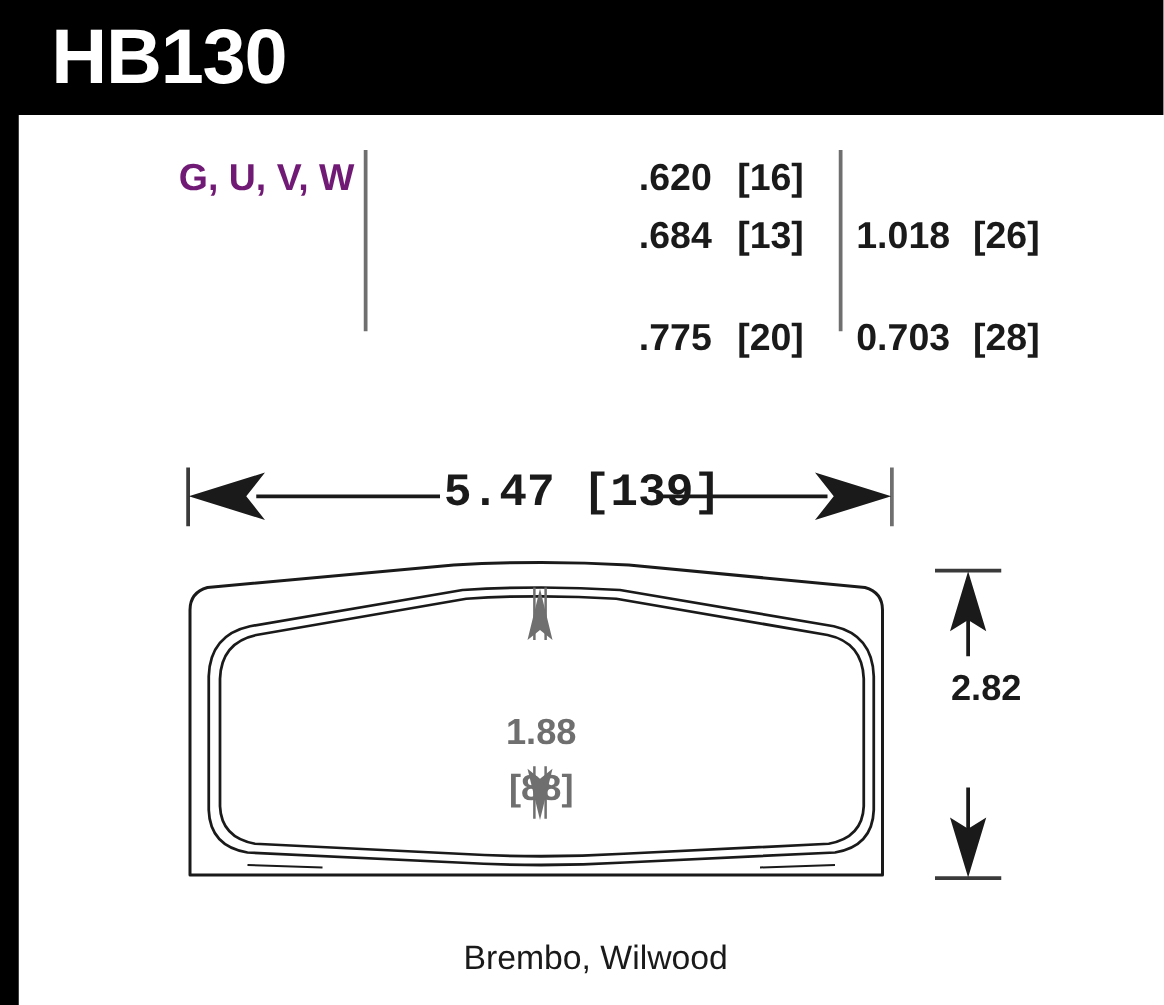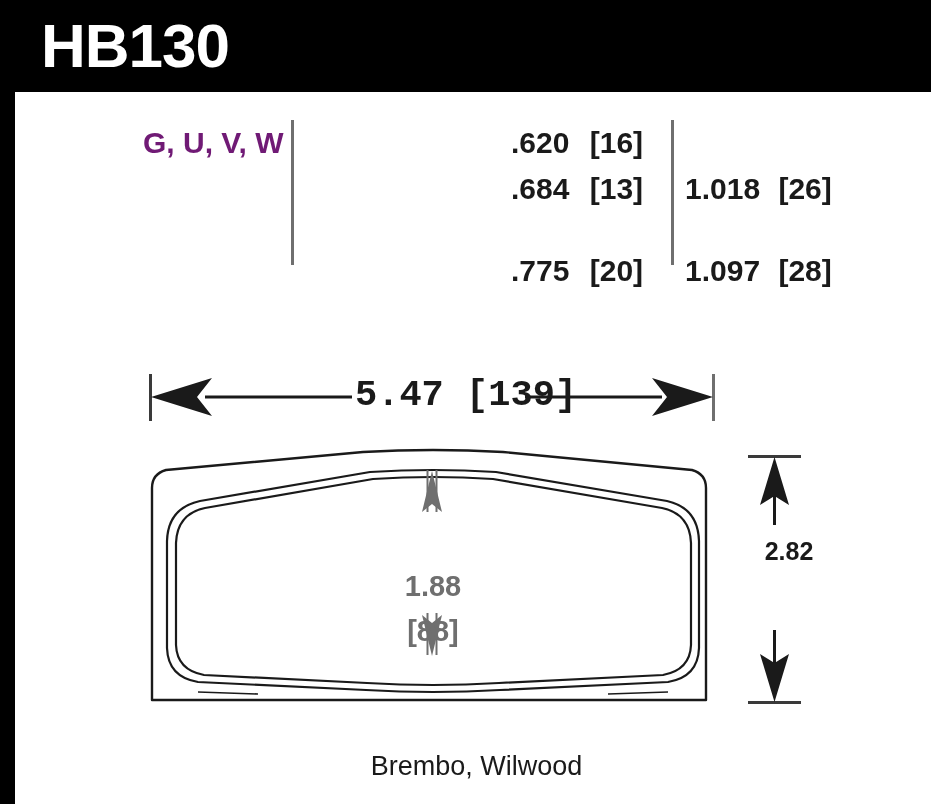--- a/index.html
+++ b/index.html
@@ -85,21 +85,21 @@
     color: #1a1a1a;
     white-space: nowrap;
     line-height: 29px;
     font-family: Liberation Mono, monospace;
   }
   #dim-height-label {
     position: absolute;
     left: 741px; top: 529px;
     width: 96px;
     text-align: center;
-    font-size: 25px;
+    font-size: 29px;
     font-weight: bold;
     color: #1a1a1a;
     line-height: 45px;
     white-space: nowrap;
   }
   #dim-height-label .unit-mm { display: block; }
   #dim-inner-label {
     position: absolute;
     left: 383px; top: 524px;
     width: 100px;
@@ -153,21 +153,21 @@
   <div class="spec-cell col-a row-3">
     <span>.775</span>
     <span style="display:inline-block; width:12px;"></span><span>[20]</span>
   </div>
 
   <div class="spec-cell col-b row-2">
     <span>1.018</span>
     <span style="display:inline-block; width:10px;"></span><span>[26]</span>
   </div>
   <div class="spec-cell col-b row-3">
-    <span>1.097</span>
+    <span>0.703</span>
     <span style="display:inline-block; width:10px;"></span><span>[28]</span>
   </div>
 
   <svg id="drawing" viewBox="0 0 931 804">
 
     <g>
       <line x1="150.5" y1="374" x2="150.5" y2="421" stroke="#3a3a3a" stroke-width="3"></line>
       <line x1="713.5" y1="374" x2="713.5" y2="421" stroke="#6f6f6f" stroke-width="3"></line>
       <line x1="205" y1="397" x2="352" y2="397" stroke="#1a1a1a" stroke-width="3"></line>
       <line x1="525" y1="397" x2="662" y2="397" stroke="#1a1a1a" stroke-width="3"></line>

